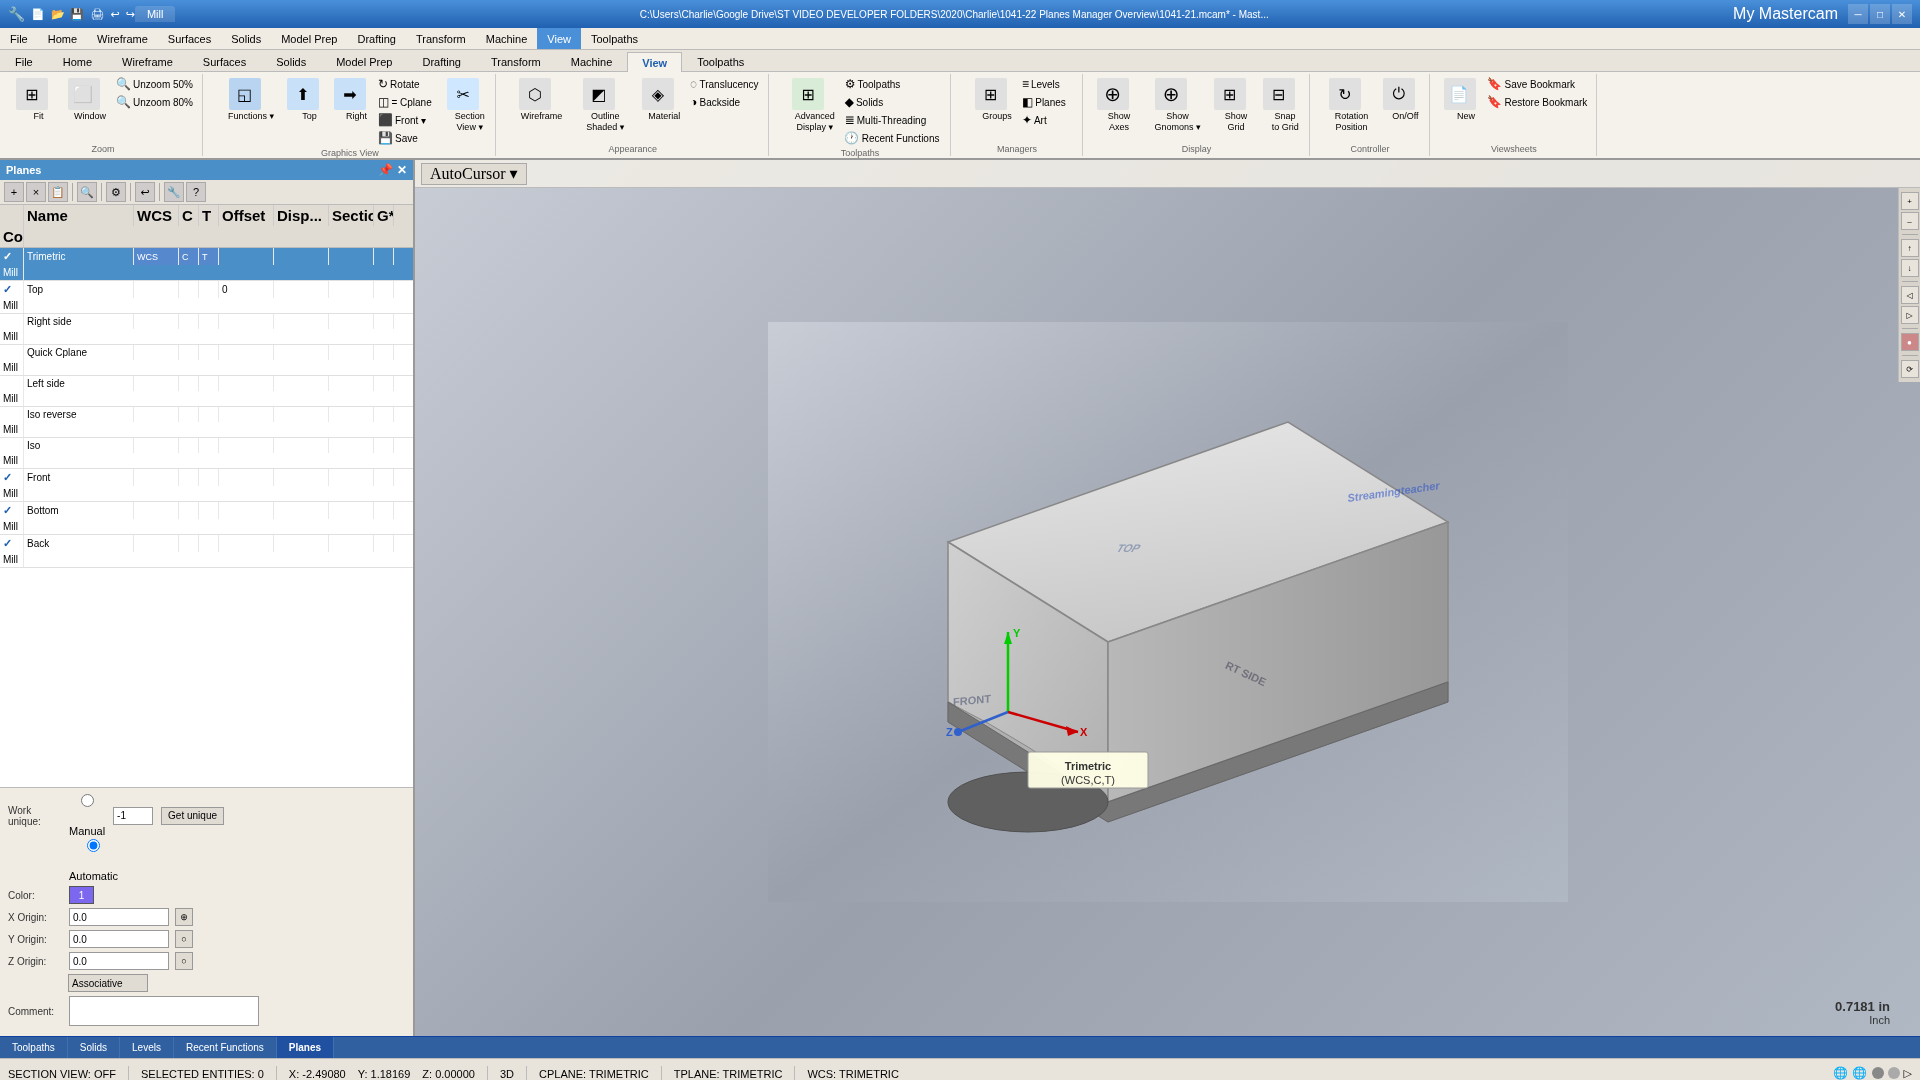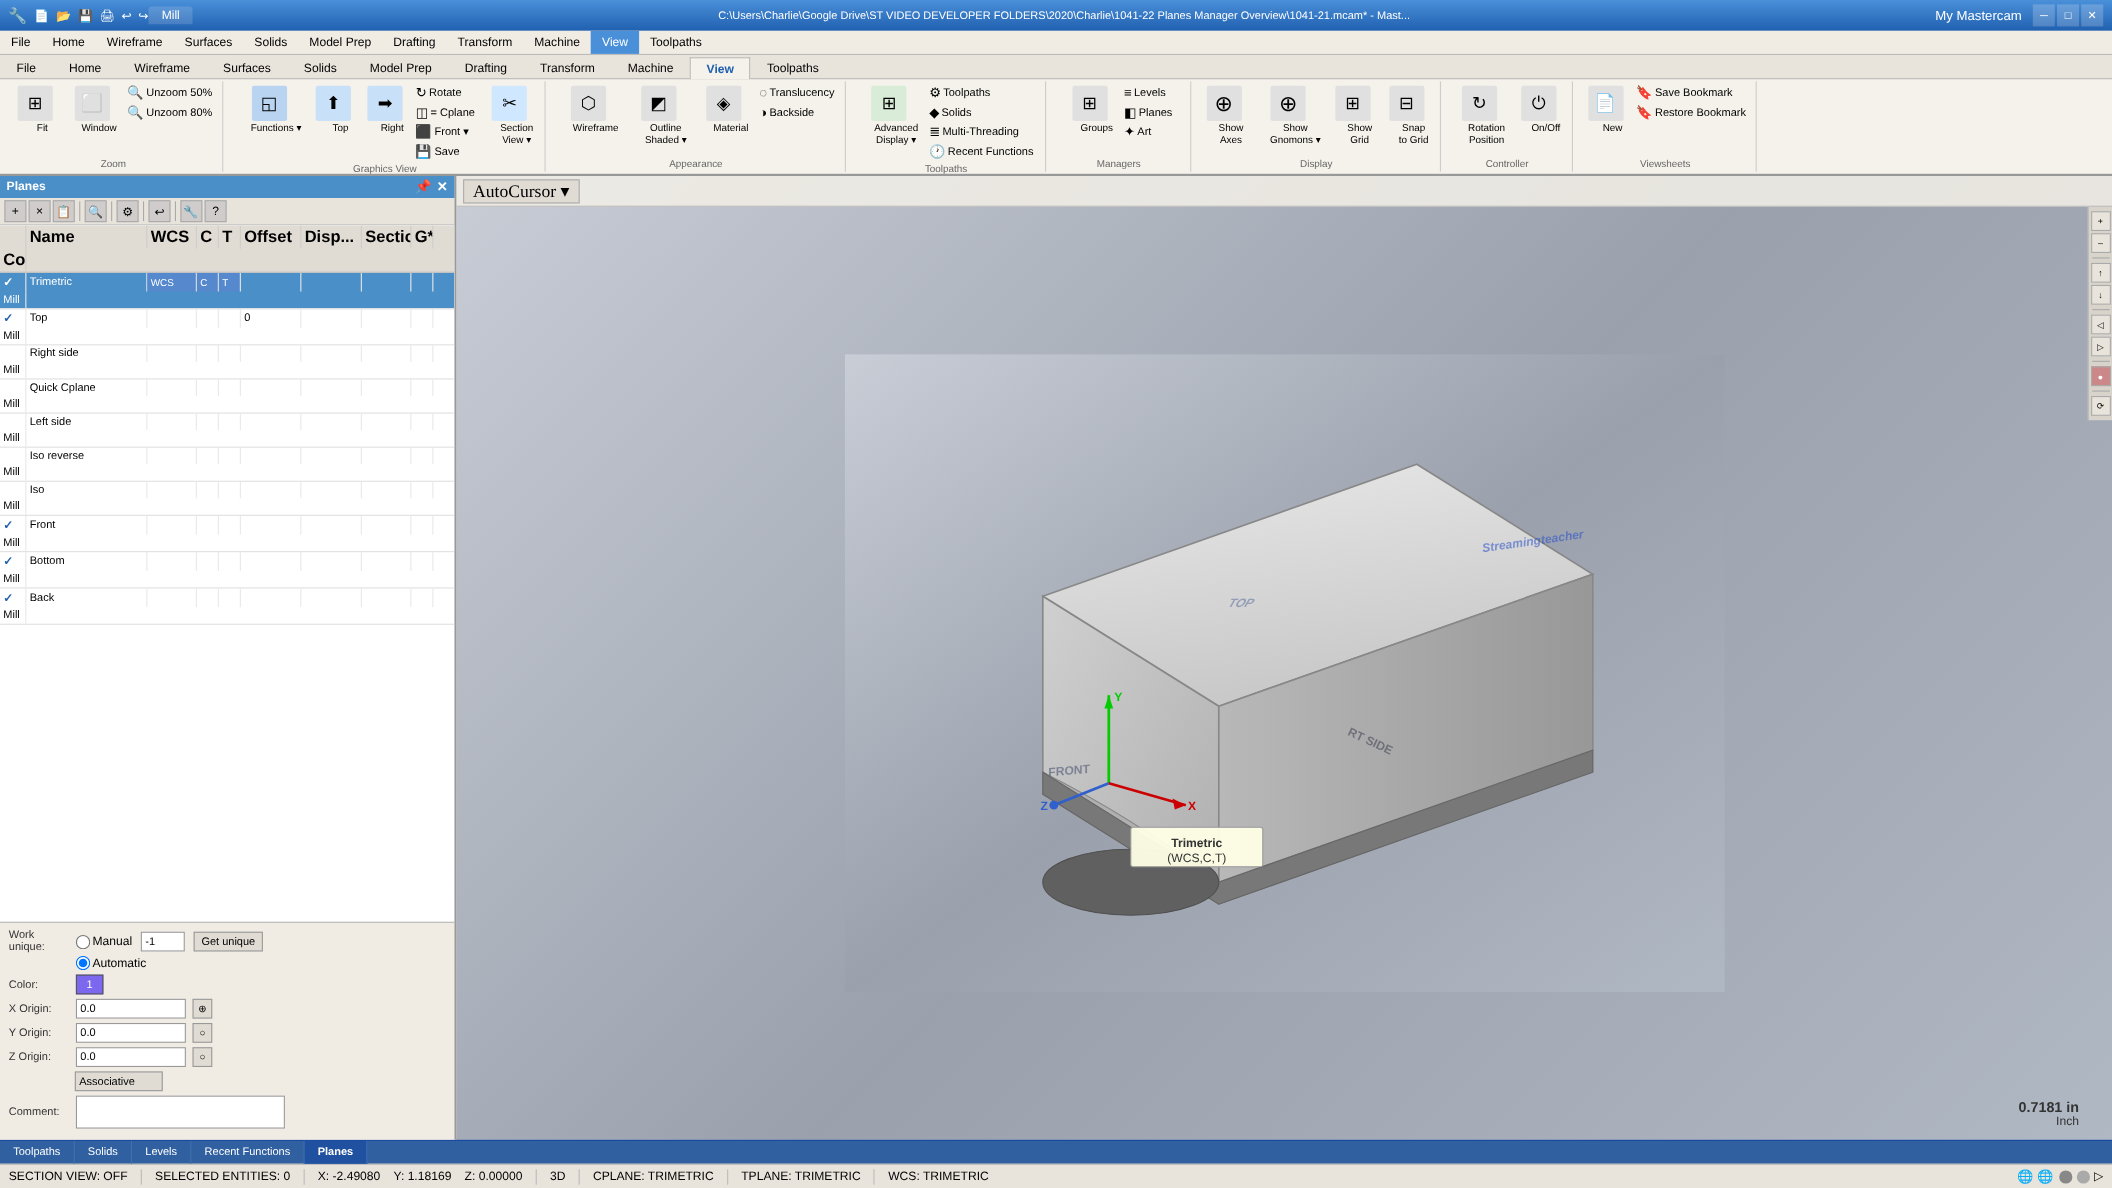--- a/index.html
+++ b/index.html
@@ -239,21 +239,21 @@
     }
     .field-input {
       width: 100px;
       height: 18px;
       border: 1px solid #999;
       padding: 1px 3px;
       font-size: 10px;
       background: white;
     }
     .radio-group { display: flex; gap: 8px; align-items: center; }
-    .radio-label { font-size: 10px; display: flex; align-items: center; gap: 2px; cursor: pointer; }
+    .radio-label { font-size: 10px; display: flex; align-items: center; gap: 18px; cursor: pointer; flex-direction: column; }
     .color-val {
       width: 25px; height: 18px;
       background: #7b68ee;
       border: 1px solid #555;
       color: white;
       font-size: 10px;
       display: flex; align-items: center; justify-content: center;
     }
     .coord-btn {
       width: 18px; height: 18px;
@@ -379,21 +379,21 @@
       display: flex; align-items: center;
     }
     .bottom-tab.active { background: #2050a0; font-weight: bold; }
 
     
     #statusbar {
       height: 22px;
       background: #e8e4dc;
       border-top: 1px solid #bbb;
       display: flex;
-      align-items: center;
+      align-items: flex-end;
       padding: 0 8px;
       gap: 12px;
       font-size: 10px;
     }
     .status-item {
       display: flex; align-items: center; gap: 3px;
     }
     .status-sep { width: 1px; height: 14px; background: #bbb; }
     .status-right {
       margin-left: auto;
@@ -410,21 +410,21 @@
     <span style="font-size:14px;">🔧</span>
     <span style="cursor:pointer;">📄</span>
     <span style="cursor:pointer;">📂</span>
     <span style="cursor:pointer;">💾</span>
     <span style="cursor:pointer;">🖨</span>
     <span style="cursor:pointer;">↩</span>
     <span style="cursor:pointer;">↪</span>
   </div>
   <span style="background:rgba(255,255,255,0.15);padding:2px 12px;border-radius:3px 3px 0 0;">Mill</span>
   <span style="flex:1;text-align:center;font-size:10px;overflow:hidden;text-overflow:ellipsis;white-space:nowrap;">C:\Users\Charlie\Google Drive\ST VIDEO DEVELOPER FOLDERS\2020\Charlie\1041-22 Planes Manager Overview\1041-21.mcam* - Mast...</span>
-  <span style="cursor:pointer;font-size:12px;margin-right:10px;">My Mastercam</span>
+  <span style="cursor:pointer;font-size:16px;margin-right:10px;">My Mastercam</span>
   <div class="win-controls">
     <button class="win-btn">─</button>
     <button class="win-btn">□</button>
     <button class="win-btn close">✕</button>
   </div>
 </div>
 
 <div id="menubar">
 <div class="menu-item">File</div>
     <div class="menu-item">Home</div>

